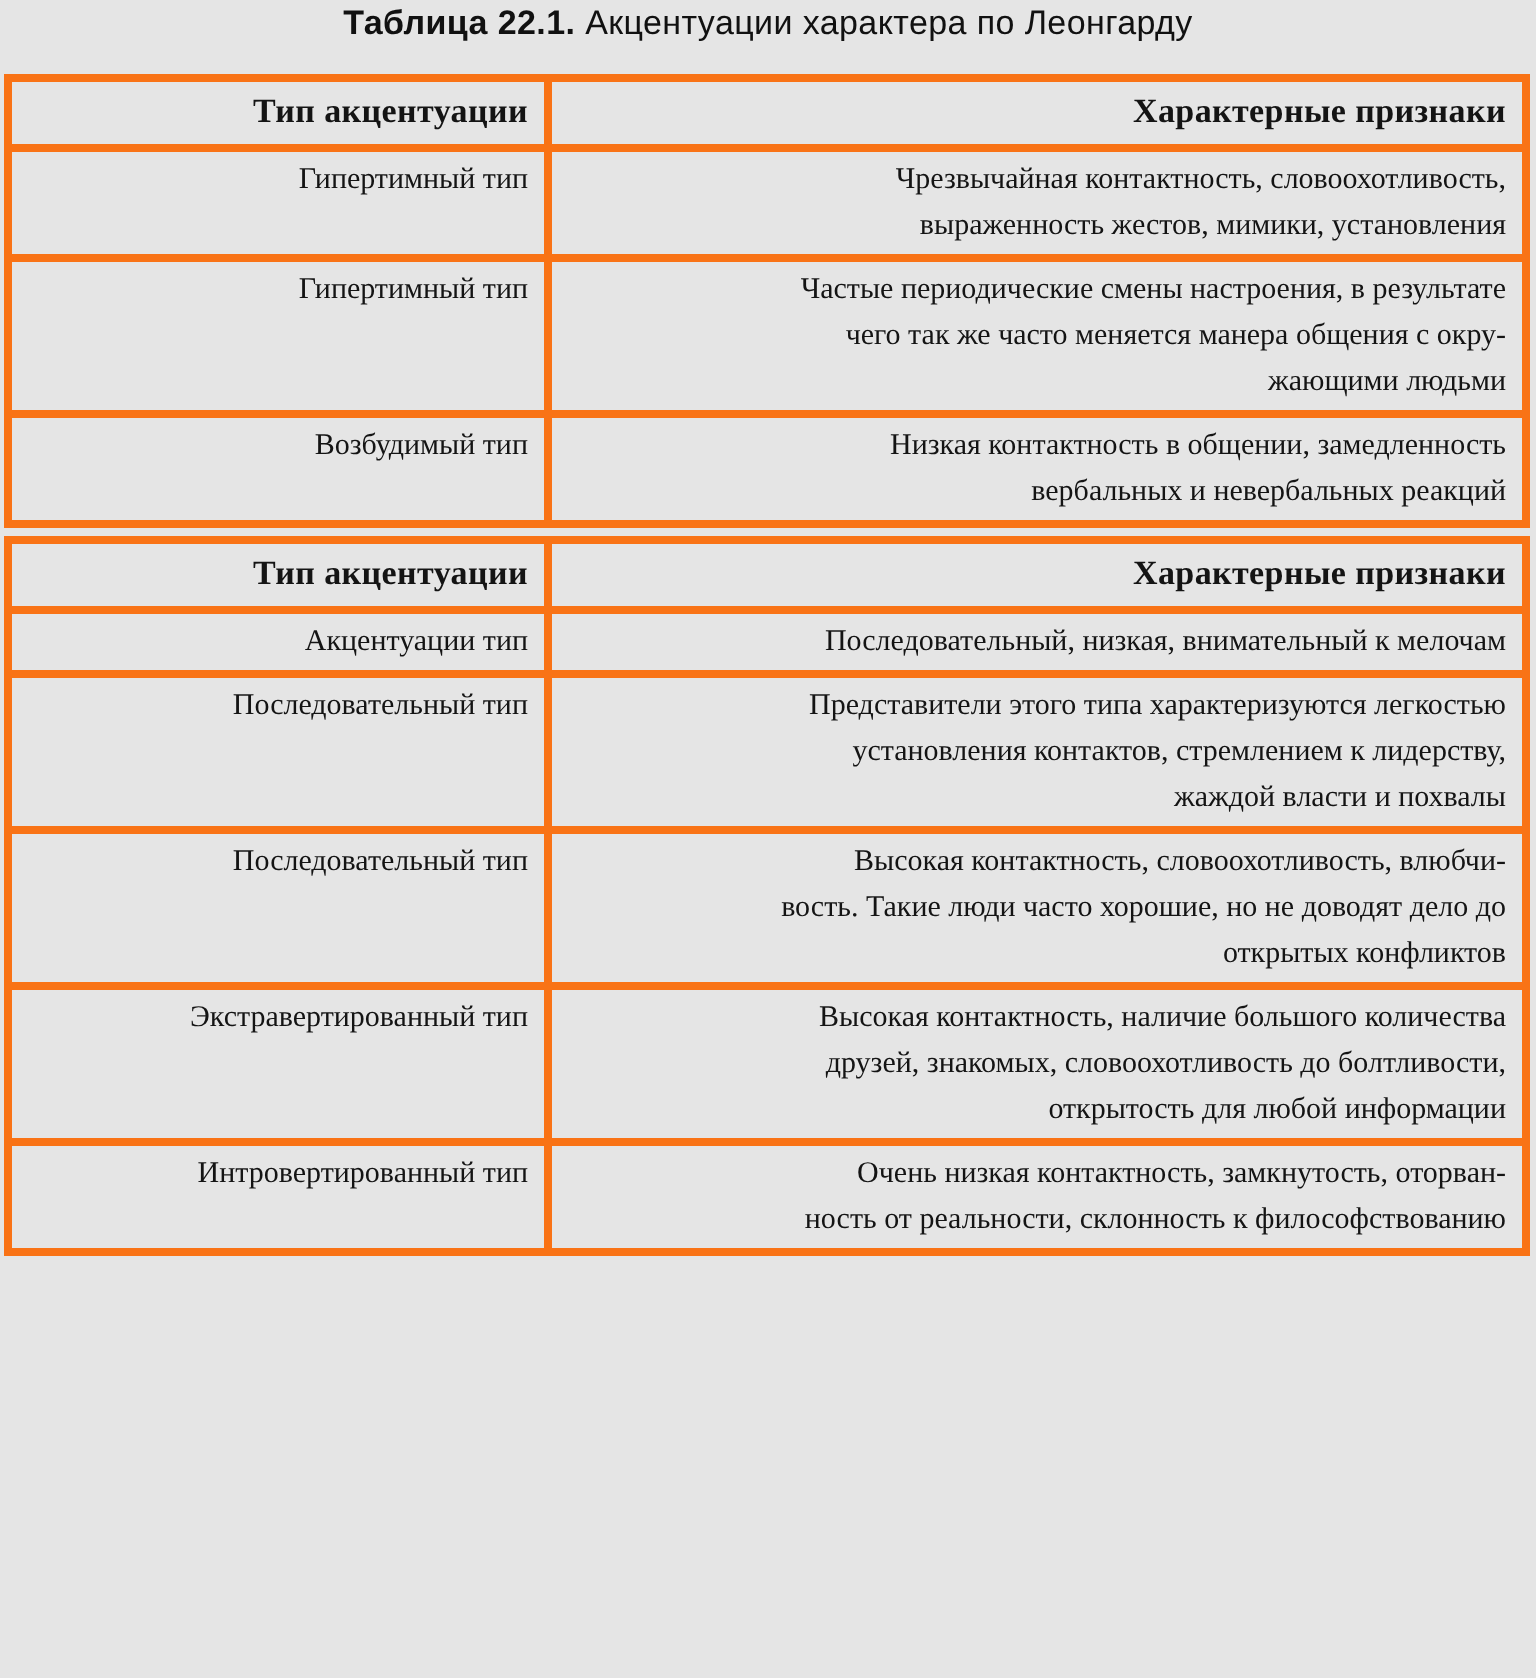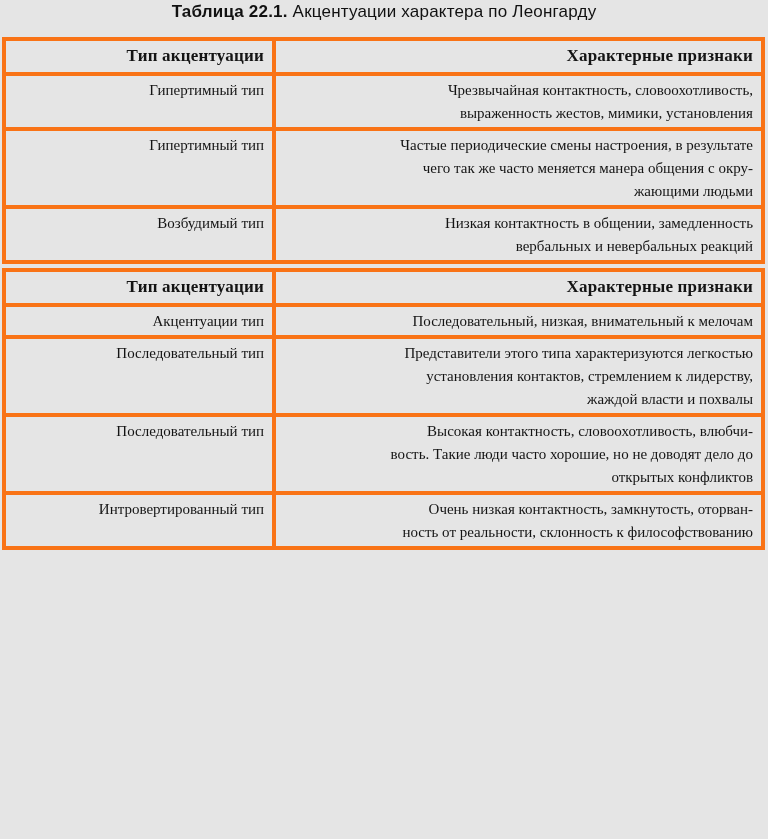--- a/index.html
+++ b/index.html
@@ -111,20 +111,26 @@
 установления контактов, стремлением к лидерству,
 жаждой власти и похвалы</td>
     </tr>
     <tr>
       <td class="type-cell">Последовательный тип</td>
       <td class="traits-cell">Высокая контактность, словоохотливость, влюбчи-
 вость. Такие люди часто хорошие, но не доводят дело до
 открытых конфликтов</td>
     </tr>
     <tr>
+      <td class="type-cell">Экстравертированный тип</td>
+      <td class="traits-cell">Высокая контактность, наличие большого количества
+друзей, знакомых, словоохотливость до болтливости,
+открытость для любой информации</td>
+    </tr>
+    <tr>
       <td class="type-cell">Интровертированный тип</td>
       <td class="traits-cell">Очень низкая контактность, замкнутость, оторван-
 ность от реальности, склонность к философствованию</td>
     </tr>
   </tbody>
     </table>
 
 </div>
 
 </body></html>

